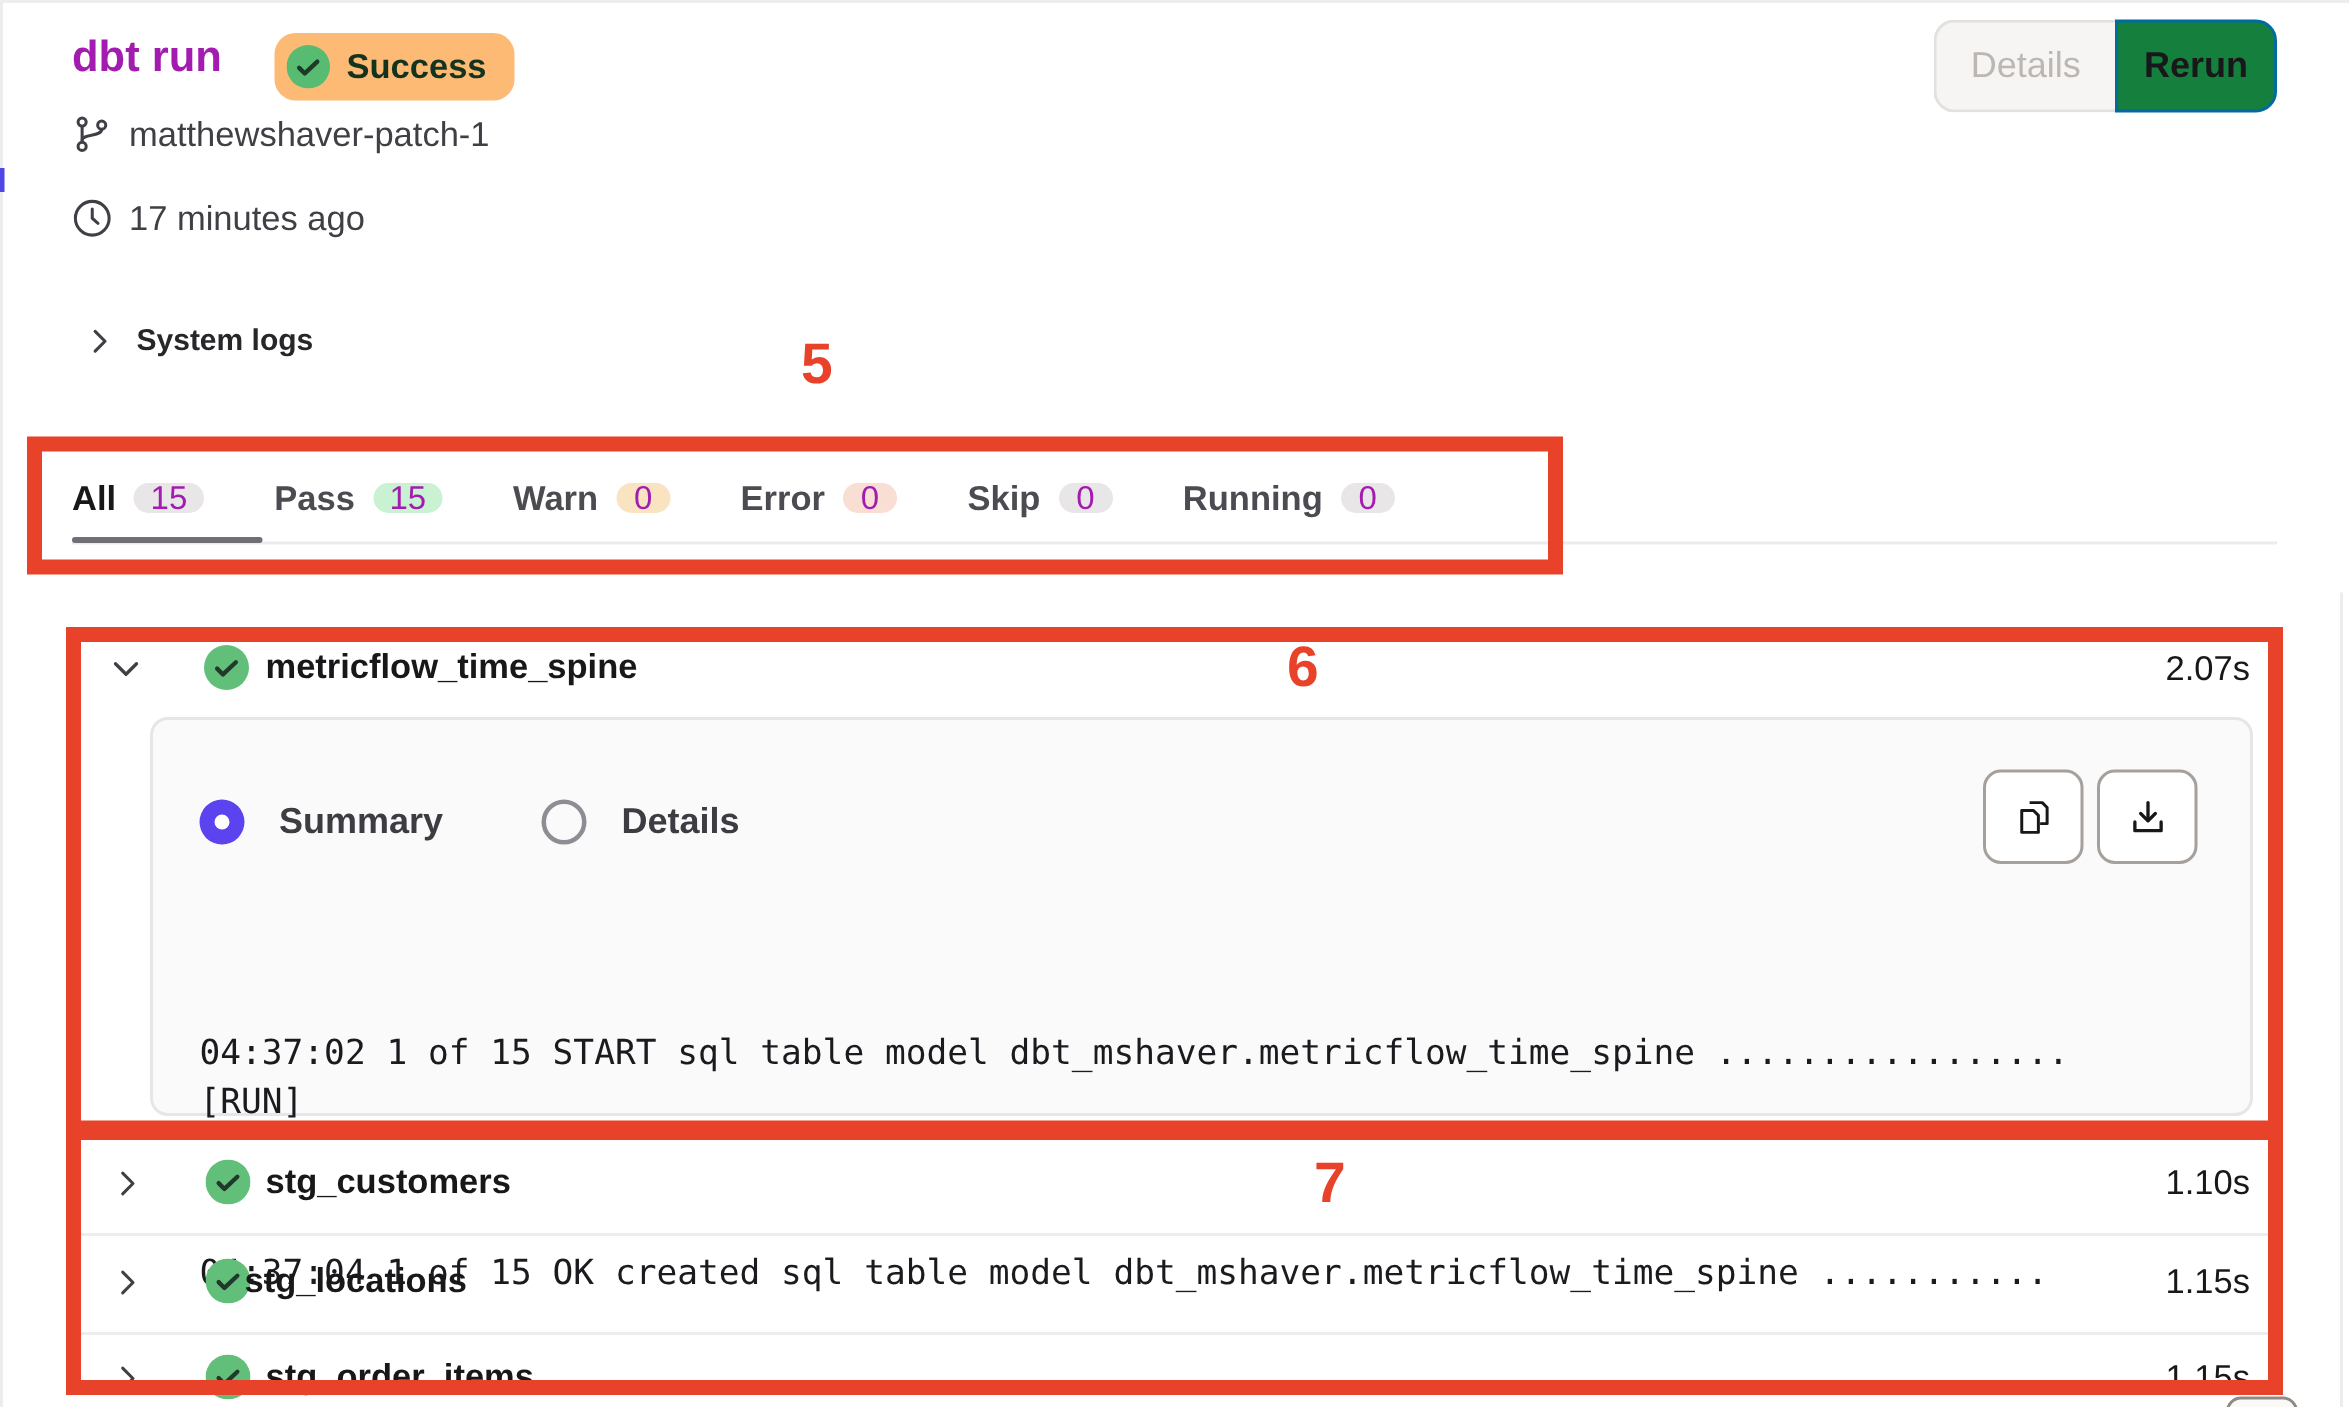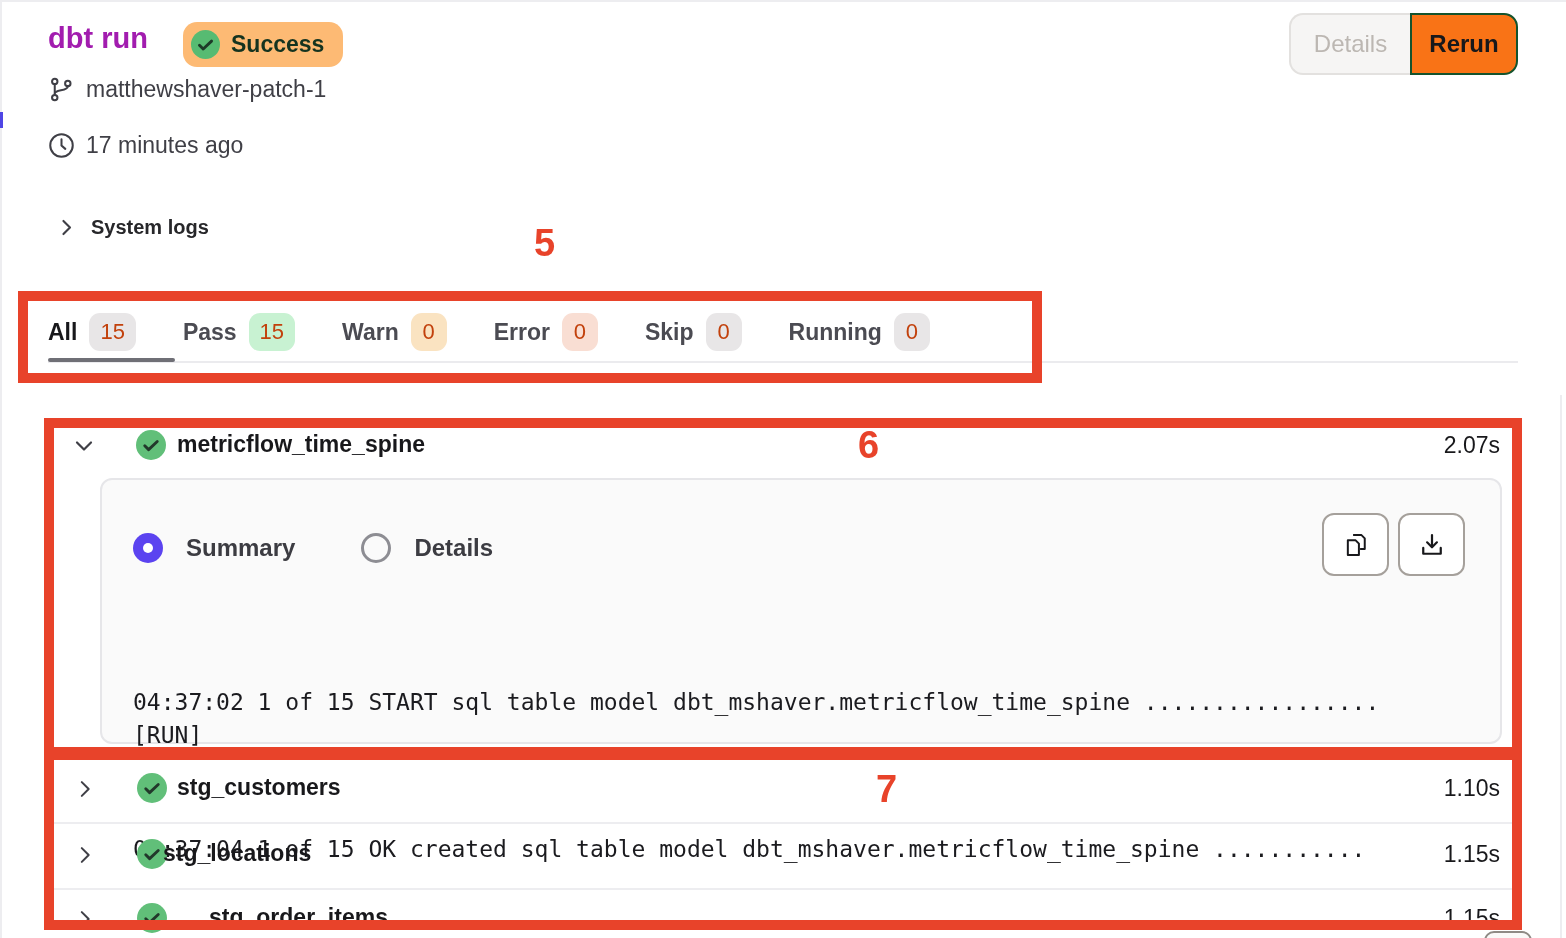--- a/index.html
+++ b/index.html
@@ -20,29 +20,29 @@
   .meta-row { position:absolute; left:48px; display:flex; align-items:center; gap:11px; color:#3f3f46; font-size:23px; }
   .branch-row { top:76px; }
   .clock-row { top:132px; }
   .syslogs { position:absolute; left:56px; top:216px; display:flex; align-items:center; gap:14px; cursor:pointer; }
   .syslogs .lbl { font-size:20px; font-weight:600; color:#27272a; }
 
   .btn-group { position:absolute; left:1289px; top:13px; display:flex; }
   .btn { height:62px; display:flex; align-items:center; justify-content:center; font-size:24px; }
   .btn-cancel { width:121px; background:#f6f5f4; color:#bcb7b2; border:2px solid #e3e1df; border-right:none;
     border-radius:14px 0 0 14px; font-weight:400; }
-  .btn-rerun { width:108px; background:#f97316; color:#18181b; border:2px solid #14532d; border-radius:0 14px 14px 0; font-weight:600; }
+  .btn-rerun { width:108px; background:#15803d; color:#18181b; border:2px solid #0369a1; border-radius:0 14px 14px 0; font-weight:600; }
 
   
   .tabs { position:absolute; left:48px; top:305px; height:54px; display:flex; gap:47px; align-items:center; }
   .tab { display:flex; align-items:center; gap:12px; cursor:pointer; }
   .tab .lbl { font-size:23px; font-weight:600; color:#4b4b52; }
   .tab.active .lbl { color:#18181b; font-weight:700; }
-  .tab .badge { min-width:36px; height:38px; padding:0 11px; border-radius:11px; display:flex; align-items:center; justify-content:center;
-    font-size:22px; color:#c2410c; }
+  .tab .badge { min-width:36px; height:20px; padding:0 11px; border-radius:11px; display:flex; align-items:center; justify-content:center;
+    font-size:22px; color:#a21caf; }
   .tabs-border { left:48px; top:361px; width:1470px; height:2px; background:#ebebee; }
   .tab-underline { position:absolute; left:48px; top:358px; width:127px; height:4px; background:#6f6f76; border-radius:2px; }
 
   
   .row-chevron { position:absolute; width:24px; height:24px; }
   .check-circle { position:absolute; width:30px; height:30px; }
   .row-name { position:absolute; font-size:23px; font-weight:700; color:#18181b; }
   .row-duration { position:absolute; width:200px; text-align:right; font-size:23px; color:#18181b; }
 
   .detail-panel { position:absolute; left:100px; top:478px; width:1402px; height:266px; background:#fafafa;
@@ -250,21 +250,21 @@
     <svg width="22" height="22" viewBox="0 0 24 24" fill="none" stroke="#3f3f46" stroke-width="2.2" stroke-linecap="round" stroke-linejoin="round">
         <path d="M8.5 4.5l7.5 7.5-7.5 7.5"></path>
       </svg>
   </div>
   <div class="check-circle" style="left:137px; top:903px;">
     <svg width="30" height="30" viewBox="0 0 24 24">
         <circle cx="12" cy="12" r="12" fill="#61bf79"></circle>
         <path d="M7 12.6l3.1 3.1L17 9.2" fill="none" stroke="#22382b" stroke-width="2.3" stroke-linecap="round" stroke-linejoin="round"></path>
       </svg>
   </div>
-  <div class="row-name collapsed-name" style="left:177px; top:904px;margin-left:32px;">stg_order_items</div>
+  <div class="row-name collapsed-name" style="left:177px; top:904px;">stg_order_items</div>
   <div class="row-duration" style="left:1300px; top:905px;">1.15s</div>
 
   <div class="partial-pill"></div>
 
   <div class="ann-box ann-box5"></div>
   <div class="ann-box ann-box6"></div>
   <div class="ann-box ann-box7"></div>
   <div class="ann-num ann-5">5</div>
   <div class="ann-num ann-6">6</div>
   <div class="ann-num ann-7">7</div>

